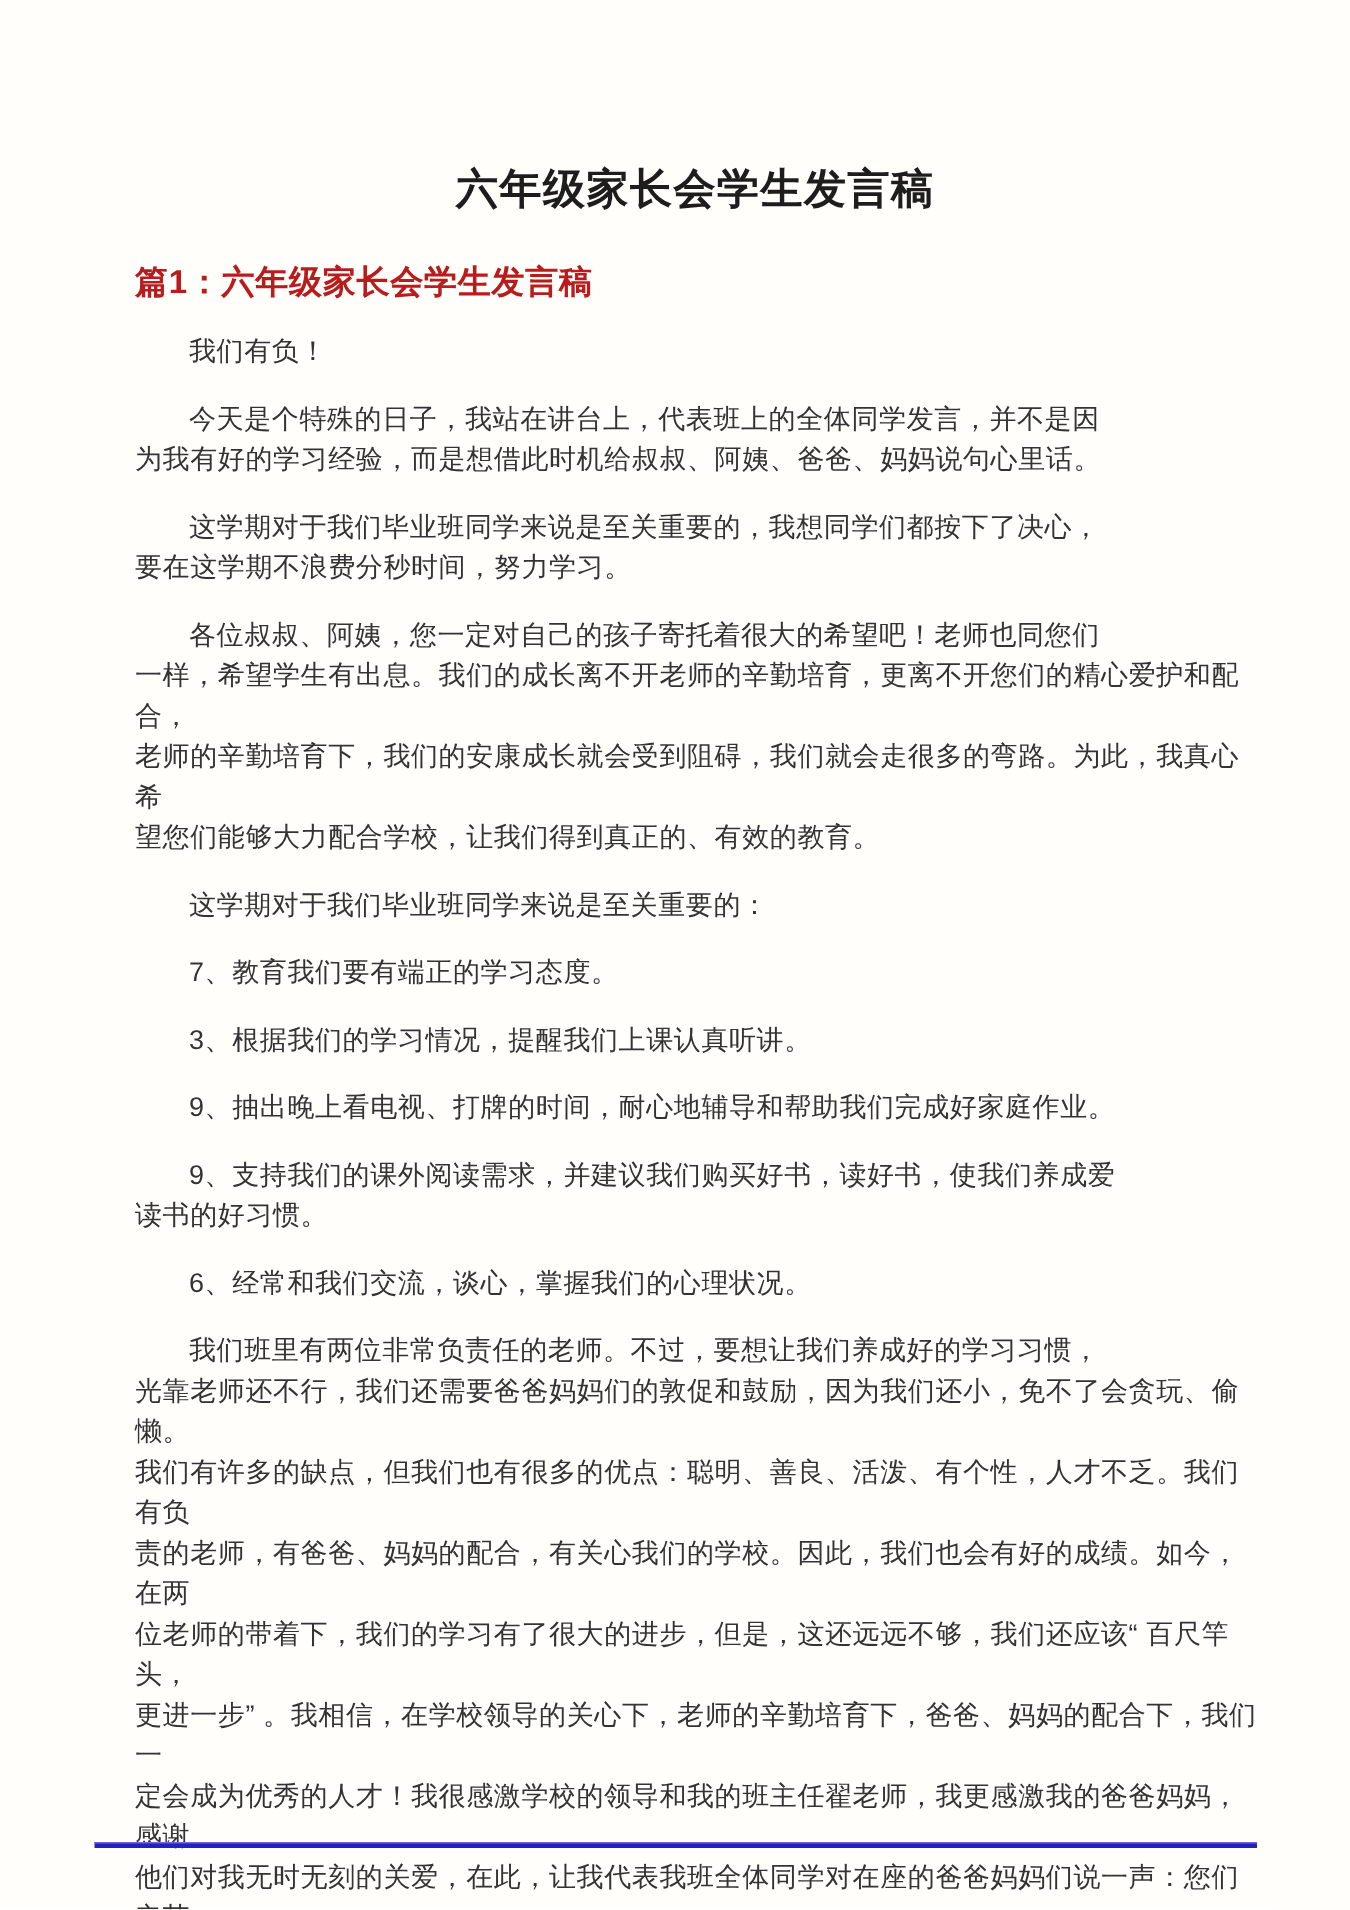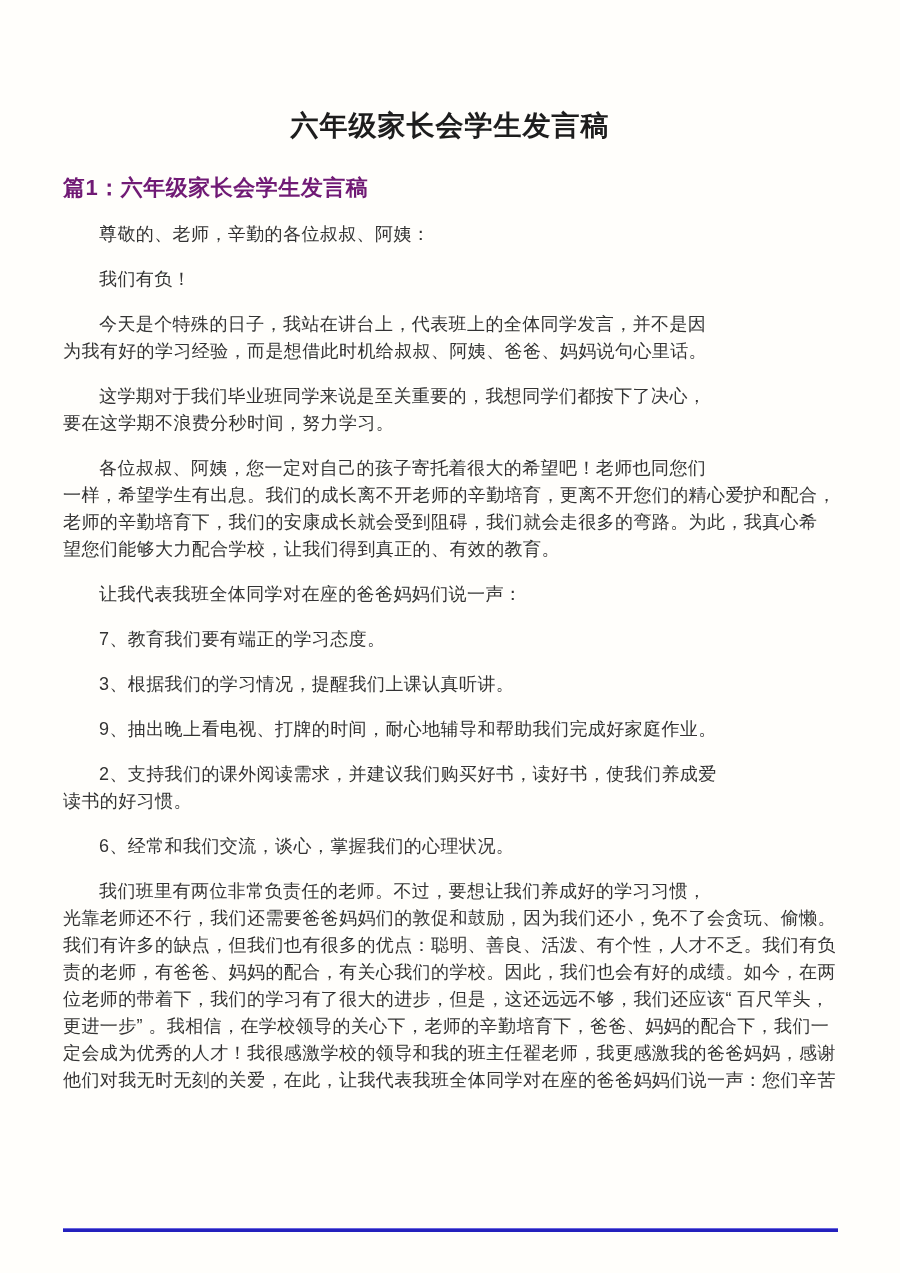--- a/index.html
+++ b/index.html
@@ -6,37 +6,38 @@
   .page {
     position: relative;
     width: 900px;
     height: 1273px;
     margin: 0 auto;
     background: #fffefb;
     overflow: hidden;
     font-family: "Liberation Sans", "DejaVu Sans", sans-serif;
     color: #333333;
     box-sizing: border-box;
+    padding-left: 27px;
   }
   .doc-title {
     margin: 0;
     padding-top: 106px;
     text-align: center;
     font-size: 28px;
     line-height: 40px;
     font-weight: 700;
     color: #1d1d1d;
     letter-spacing: 1px;
   }
   .section-heading {
     margin: 27px 62px 0 63px;
     font-size: 22px;
     line-height: 30px;
     font-weight: 700;
-    color: #701a75;
+    color: #b91c1c;
     letter-spacing: 0.5px;
   }
   .article-body {
     margin: 18px 60px 0 63px;
     font-size: 18px;
     line-height: 27px;
     letter-spacing: 0.4px;
     color: #333333;
   }
   .para {
@@ -57,35 +58,34 @@
 </head>
 <body>
 
 <div class="page">
 
   <h1 class="doc-title">六年级家长会学生发言稿</h1>
 
   <h2 class="section-heading">篇1：六年级家长会学生发言稿</h2>
 
   <div class="article-body">
-      <p class="para">尊敬的、老师，辛勤的各位叔叔、阿姨：</p>
       <p class="para">我们有负！</p>
       <p class="para">今天是个特殊的日子，我站在讲台上，代表班上的全体同学发言，并不是因
 为我有好的学习经验，而是想借此时机给叔叔、阿姨、爸爸、妈妈说句心里话。</p>
       <p class="para">这学期对于我们毕业班同学来说是至关重要的，我想同学们都按下了决心，
 要在这学期不浪费分秒时间，努力学习。</p>
       <p class="para">各位叔叔、阿姨，您一定对自己的孩子寄托着很大的希望吧！老师也同您们
 一样，希望学生有出息。我们的成长离不开老师的辛勤培育，更离不开您们的精心爱护和配合，
 老师的辛勤培育下，我们的安康成长就会受到阻碍，我们就会走很多的弯路。为此，我真心希
 望您们能够大力配合学校，让我们得到真正的、有效的教育。</p>
-      <p class="para">让我代表我班全体同学对在座的爸爸妈妈们说一声：</p>
+      <p class="para">这学期对于我们毕业班同学来说是至关重要的：</p>
       <p class="para">7、教育我们要有端正的学习态度。</p>
       <p class="para">3、根据我们的学习情况，提醒我们上课认真听讲。</p>
       <p class="para">9、抽出晚上看电视、打牌的时间，耐心地辅导和帮助我们完成好家庭作业。</p>
-      <p class="para">2、支持我们的课外阅读需求，并建议我们购买好书，读好书，使我们养成爱
+      <p class="para">9、支持我们的课外阅读需求，并建议我们购买好书，读好书，使我们养成爱
 读书的好习惯。</p>
       <p class="para">6、经常和我们交流，谈心，掌握我们的心理状况。</p>
       <p class="para">我们班里有两位非常负责任的老师。不过，要想让我们养成好的学习习惯，
 光靠老师还不行，我们还需要爸爸妈妈们的敦促和鼓励，因为我们还小，免不了会贪玩、偷懒。
 我们有许多的缺点，但我们也有很多的优点：聪明、善良、活泼、有个性，人才不乏。我们有负
 责的老师，有爸爸、妈妈的配合，有关心我们的学校。因此，我们也会有好的成绩。如今，在两
 位老师的带着下，我们的学习有了很大的进步，但是，这还远远不够，我们还应该“ 百尺竿头，
 更进一步” 。我相信，在学校领导的关心下，老师的辛勤培育下，爸爸、妈妈的配合下，我们一
 定会成为优秀的人才！我很感激学校的领导和我的班主任翟老师，我更感激我的爸爸妈妈，感谢
 他们对我无时无刻的关爱，在此，让我代表我班全体同学对在座的爸爸妈妈们说一声：您们辛苦</p>

